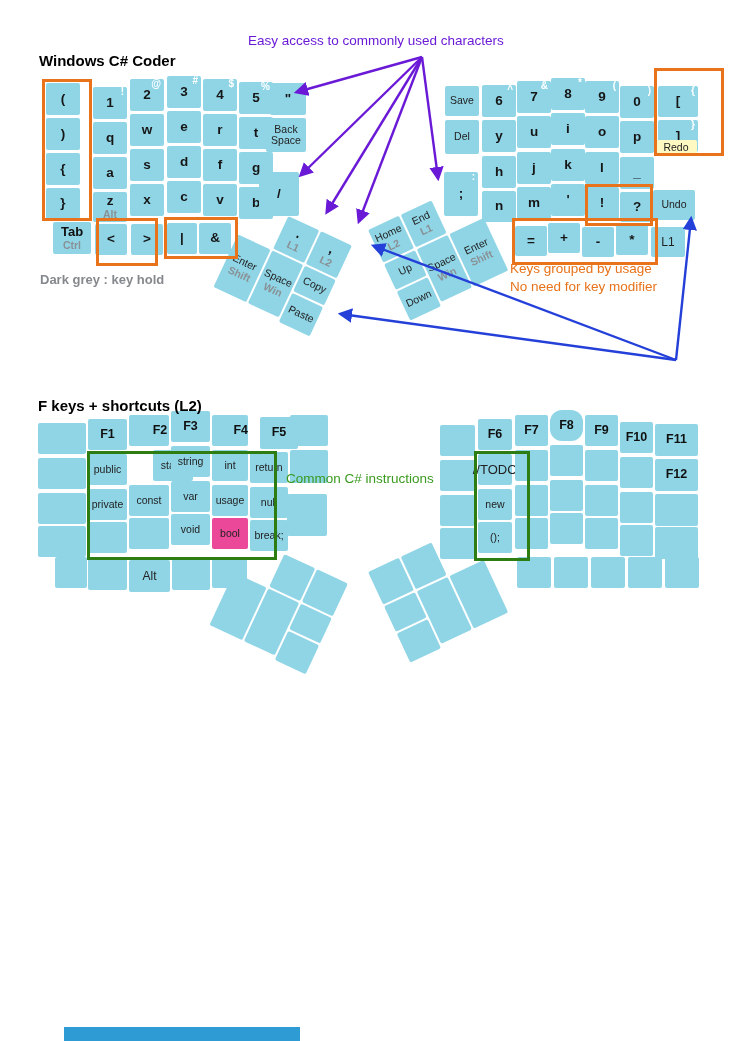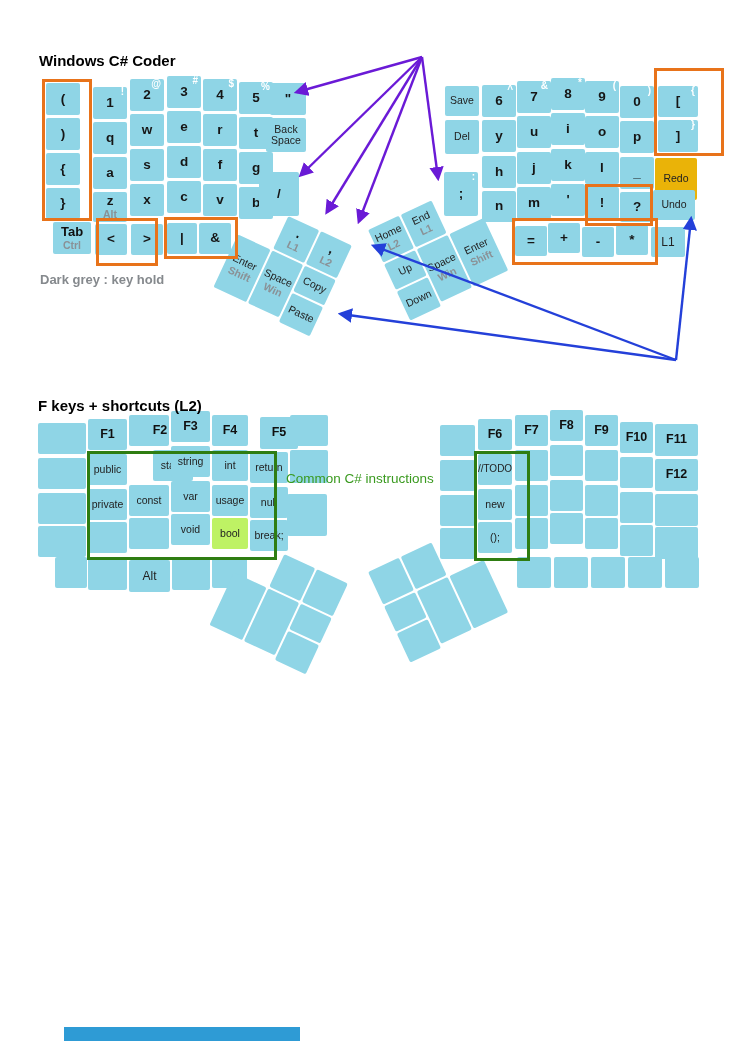--- a/index.html
+++ b/index.html
@@ -6,43 +6,48 @@
   .canvas{position:relative;width:736px;height:1041px;background:#fff;overflow:hidden;
           font-family:"Liberation Sans",sans-serif;}
   .kgroup{position:absolute;transform-origin:0 0;}
   .key{position:absolute;background:#8fd5e6;border-radius:2px;box-sizing:border-box;
        display:flex;flex-direction:column;align-items:center;justify-content:center;
        line-height:1.05;gap:1px;overflow:visible;}
   .key .main{display:block;text-align:center;}
   .key .main.g{font-weight:700;font-size:13.5px;color:#161616;}
   .key .main.w{font-size:10.5px;color:#222;}
   .key .main.f{font-weight:700;font-size:12.5px;color:#101010;}
-  .key .main.t{font-size:10px;color:#222;}
+  .key .main.t{font-size:13px;color:#222;}
   .key .main.m{font-size:12px;color:#222;}
   .key .main.b{font-weight:700;font-size:13px;color:#101010;}
   .key .shift{position:absolute;top:0px;right:3px;font-weight:700;font-size:10px;color:#ffffff;}
   .key .hold{font-weight:700;font-size:10.5px;color:#8a9196;}
   .box{position:absolute;border:3px solid #e8731a;z-index:4;}
   .title{position:absolute;font-weight:700;font-size:15px;color:#000;z-index:6;margin-top:14px;}
   .note{position:absolute;font-size:13.5px;z-index:6;white-space:nowrap;}
   .note.two-line{line-height:18px;}
   .legend{position:absolute;font-weight:700;font-size:13px;z-index:6;}
   #arrows{position:absolute;left:0;top:0;z-index:5;pointer-events:none;}
   .footer-bar{position:absolute;z-index:2;}
 </style>
 </head>
 <body>
 
 <div class="canvas">
 
   <div class="title" style="left:39px;top:38px;">Windows C# Coder</div>
 
+  <div class="note" style="left: 248px; top: 33px; color: rgb(106, 26, 214);">Easy access to commonly used characters</div>
 
   <div class="legend" style="left: 40px; top: 272px; color: rgb(133, 137, 141);">Dark grey : key hold</div>
 
+  <div class="note two-line" style="left: 510px; top: 260px; color: rgb(232, 115, 26);">
+    <div>Keys grouped by usage</div>
+    <div>No need for key modifier</div>
+  </div>
 
 
   <div class="title" style="left:38px;top:383px;">F keys + shortcuts (L2)</div>
 
   <div class="note" style="left: 286px; top: 471px; color: rgb(58, 154, 31);">Common C# instructions</div>
 
   <div id="kbd-layer">
       <div class="kgroup" style="left: 0px; top: 0px;">
         <div class="key" style="left: 46px; top: 83px; width: 34px; height: 32px; background: rgb(143, 213, 230);">
           <span class="main g">(</span>
@@ -225,21 +230,21 @@
           <span class="main g">?</span>
         </div>
         <div class="key" style="left: 658px; top: 86px; width: 40px; height: 31px; background: rgb(143, 213, 230);">
           <span class="shift">{</span>
           <span class="main g">[</span>
         </div>
         <div class="key" style="left: 658px; top: 120px; width: 40px; height: 32px; background: rgb(143, 213, 230);">
           <span class="shift">}</span>
           <span class="main g">]</span>
         </div>
-        <div class="key" style="left: 655px; top: 158px; width: 42px; height: 42px; background: #eab308;">
+        <div class="key" style="left: 655px; top: 140px; width: 42px; height: 15px; background: #fef9c3;">
           <span class="main w">Redo</span>
         </div>
         <div class="key" style="left: 653px; top: 190px; width: 42px; height: 30px; background: rgb(143, 213, 230);">
           <span class="main w">Undo</span>
         </div>
         <div class="key" style="left: 515px; top: 226px; width: 32px; height: 30px; background: rgb(143, 213, 230);">
           <span class="main g">=</span>
         </div>
         <div class="key" style="left: 548px; top: 223px; width: 32px; height: 30px; background: rgb(143, 213, 230);">
           <span class="main g">+</span>
@@ -332,30 +337,30 @@
         </div>
         <div class="key" style="left: 171px; top: 446px; width: 39px; height: 31px; background: rgb(143, 213, 230);">
           <span class="main w">string</span>
         </div>
         <div class="key" style="left: 171px; top: 481px; width: 39px; height: 31px; background: rgb(143, 213, 230);">
           <span class="main w">var</span>
         </div>
         <div class="key" style="left: 171px; top: 514px; width: 39px; height: 31px; background: rgb(143, 213, 230);">
           <span class="main w">void</span>
         </div>
-        <div class="key" style="left: 212px; top: 415px; width: 36px; height: 31px; background: rgb(143, 213, 230);">
+        <div class="key" style="left: 212px; top: 415px; width: 36px; height: 31px; background: rgb(143, 213, 230); align-items: flex-end;">
           <span class="main f">F4</span>
         </div>
         <div class="key" style="left: 212px; top: 450px; width: 36px; height: 31px; background: rgb(143, 213, 230);">
           <span class="main w">int</span>
         </div>
         <div class="key" style="left: 212px; top: 485px; width: 36px; height: 31px; background: rgb(143, 213, 230);">
           <span class="main w">usage</span>
         </div>
-        <div class="key" style="left: 212px; top: 518px; width: 36px; height: 31px; background: #bef264;">
+        <div class="key" style="left: 212px; top: 518px; width: 36px; height: 31px; background: #ec4899;">
           <span class="main w">bool</span>
         </div>
         <div class="key" style="left: 260px; top: 417px; width: 38px; height: 32px; background: rgb(143, 213, 230); align-items: center;">
           <span class="main f">F5</span>
         </div>
         <div class="key" style="left: 250px; top: 452px; width: 38px; height: 31px; background: rgb(143, 213, 230);">
           <span class="main w">return</span>
         </div>
         <div class="key" style="left: 250px; top: 487px; width: 38px; height: 31px; background: rgb(143, 213, 230);">
           <span class="main w">null</span>
@@ -390,21 +395,21 @@
         </div>
         <div class="key" style="left: 478px; top: 522px; width: 34px; height: 31px; background: rgb(143, 213, 230);">
           <span class="main w">();</span>
         </div>
         <div class="key" style="left: 515px; top: 415px; width: 33px; height: 31px; background: rgb(143, 213, 230);">
           <span class="main f">F7</span>
         </div>
         <div class="key" style="left: 515px; top: 450px; width: 33px; height: 31px; background: rgb(143, 213, 230);"></div>
         <div class="key" style="left: 515px; top: 485px; width: 33px; height: 31px; background: rgb(143, 213, 230);"></div>
         <div class="key" style="left: 515px; top: 518px; width: 33px; height: 31px; background: rgb(143, 213, 230);"></div>
-        <div class="key" style="left: 550px; top: 410px; width: 33px; height: 31px; background: rgb(143, 213, 230);">
+        <div class="key" style="left: 550px; top: 410px; width: 33px; height: 31px; background: rgb(143, 213, 230); border-radius: 12px;">
           <span class="main f">F8</span>
         </div>
         <div class="key" style="left: 550px; top: 445px; width: 33px; height: 31px; background: rgb(143, 213, 230);"></div>
         <div class="key" style="left: 550px; top: 480px; width: 33px; height: 31px; background: rgb(143, 213, 230);"></div>
         <div class="key" style="left: 550px; top: 513px; width: 33px; height: 31px; background: rgb(143, 213, 230);"></div>
         <div class="key" style="left: 585px; top: 415px; width: 33px; height: 31px; background: rgb(143, 213, 230);">
           <span class="main f">F9</span>
         </div>
         <div class="key" style="left: 585px; top: 450px; width: 33px; height: 31px; background: rgb(143, 213, 230);"></div>
         <div class="key" style="left: 585px; top: 485px; width: 33px; height: 31px; background: rgb(143, 213, 230);"></div>

